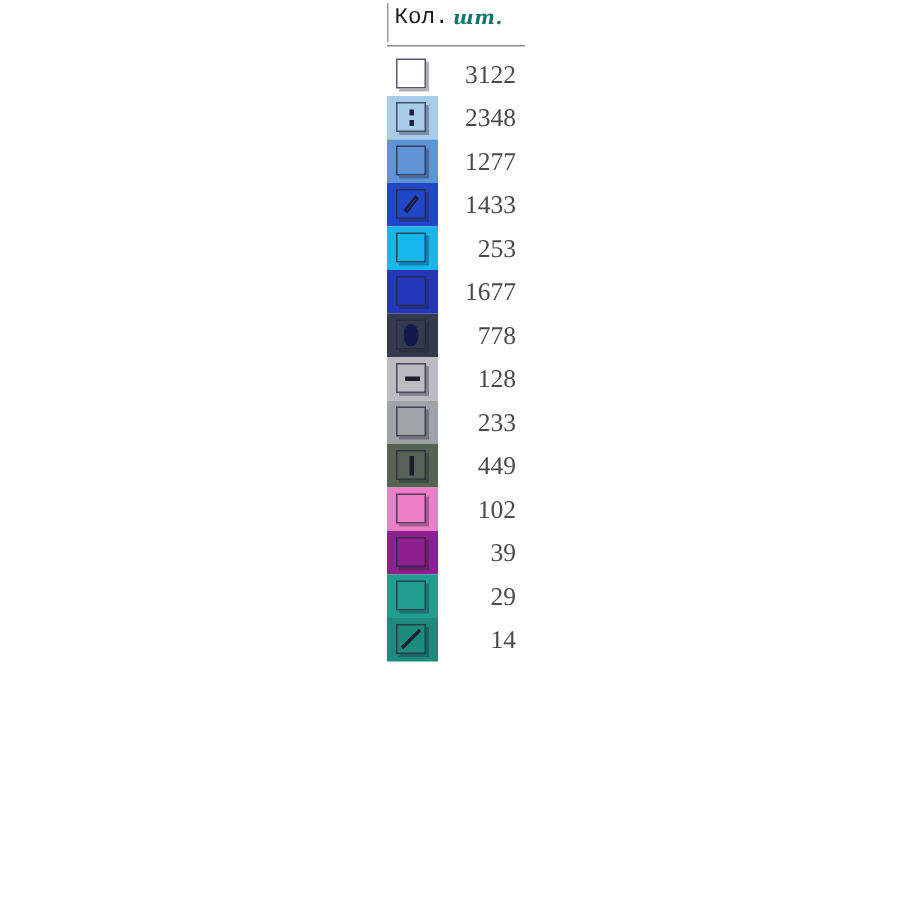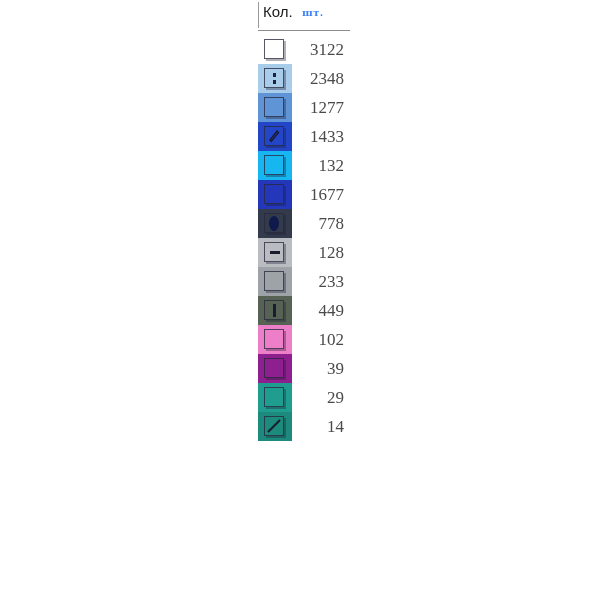--- a/index.html
+++ b/index.html
@@ -41,32 +41,33 @@
     height: 26px;
     background: #9a9a9a;
   }
   .hdr-qty {
     position: absolute;
     left: 5px;
     top: 1px;
     font-size: 15px;
     line-height: 18px;
     color: #1a1a1a;
-    font-family: Liberation Sans, sans-serif;
+    font-family: Liberation Mono, monospace;
   }
   .hdr-unit {
     position: absolute;
     left: 44px;
     top: 2px;
-    font-size: 10px;
+    font-size: 13px;
     line-height: 18px;
-    color: #3b82f6;
+    color: #0f766e;
     font-weight: bold;
     letter-spacing: 0.4px;
     font-family: "DejaVu Serif", "Liberation Serif", serif;
+    font-style: italic;
   }
 
   .header-rule {
     position: absolute;
     left: 258px;
     top: 30px;
     width: 92px;
     height: 1px;
     background: #8d8d8d;
   }
@@ -210,21 +211,21 @@
               <path d="M4.5 13.5 L12.5 3.5 L14 5 L6 15 Z" fill="none" stroke="#1a1a30" stroke-width="1.6"></path>
             </svg>
           </div>
         </div>
         <div class="count">1433</div>
       </div>
       <div class="legend-row">
         <div class="swatch" style="background: rgb(22, 182, 240);">
           <div class="inner"></div>
         </div>
-        <div class="count">132</div>
+        <div class="count">253</div>
       </div>
       <div class="legend-row">
         <div class="swatch" style="background: rgb(36, 55, 187);">
           <div class="inner"></div>
         </div>
         <div class="count">1677</div>
       </div>
       <div class="legend-row">
         <div class="swatch" style="background: rgb(51, 58, 76);">
           <div class="inner">

